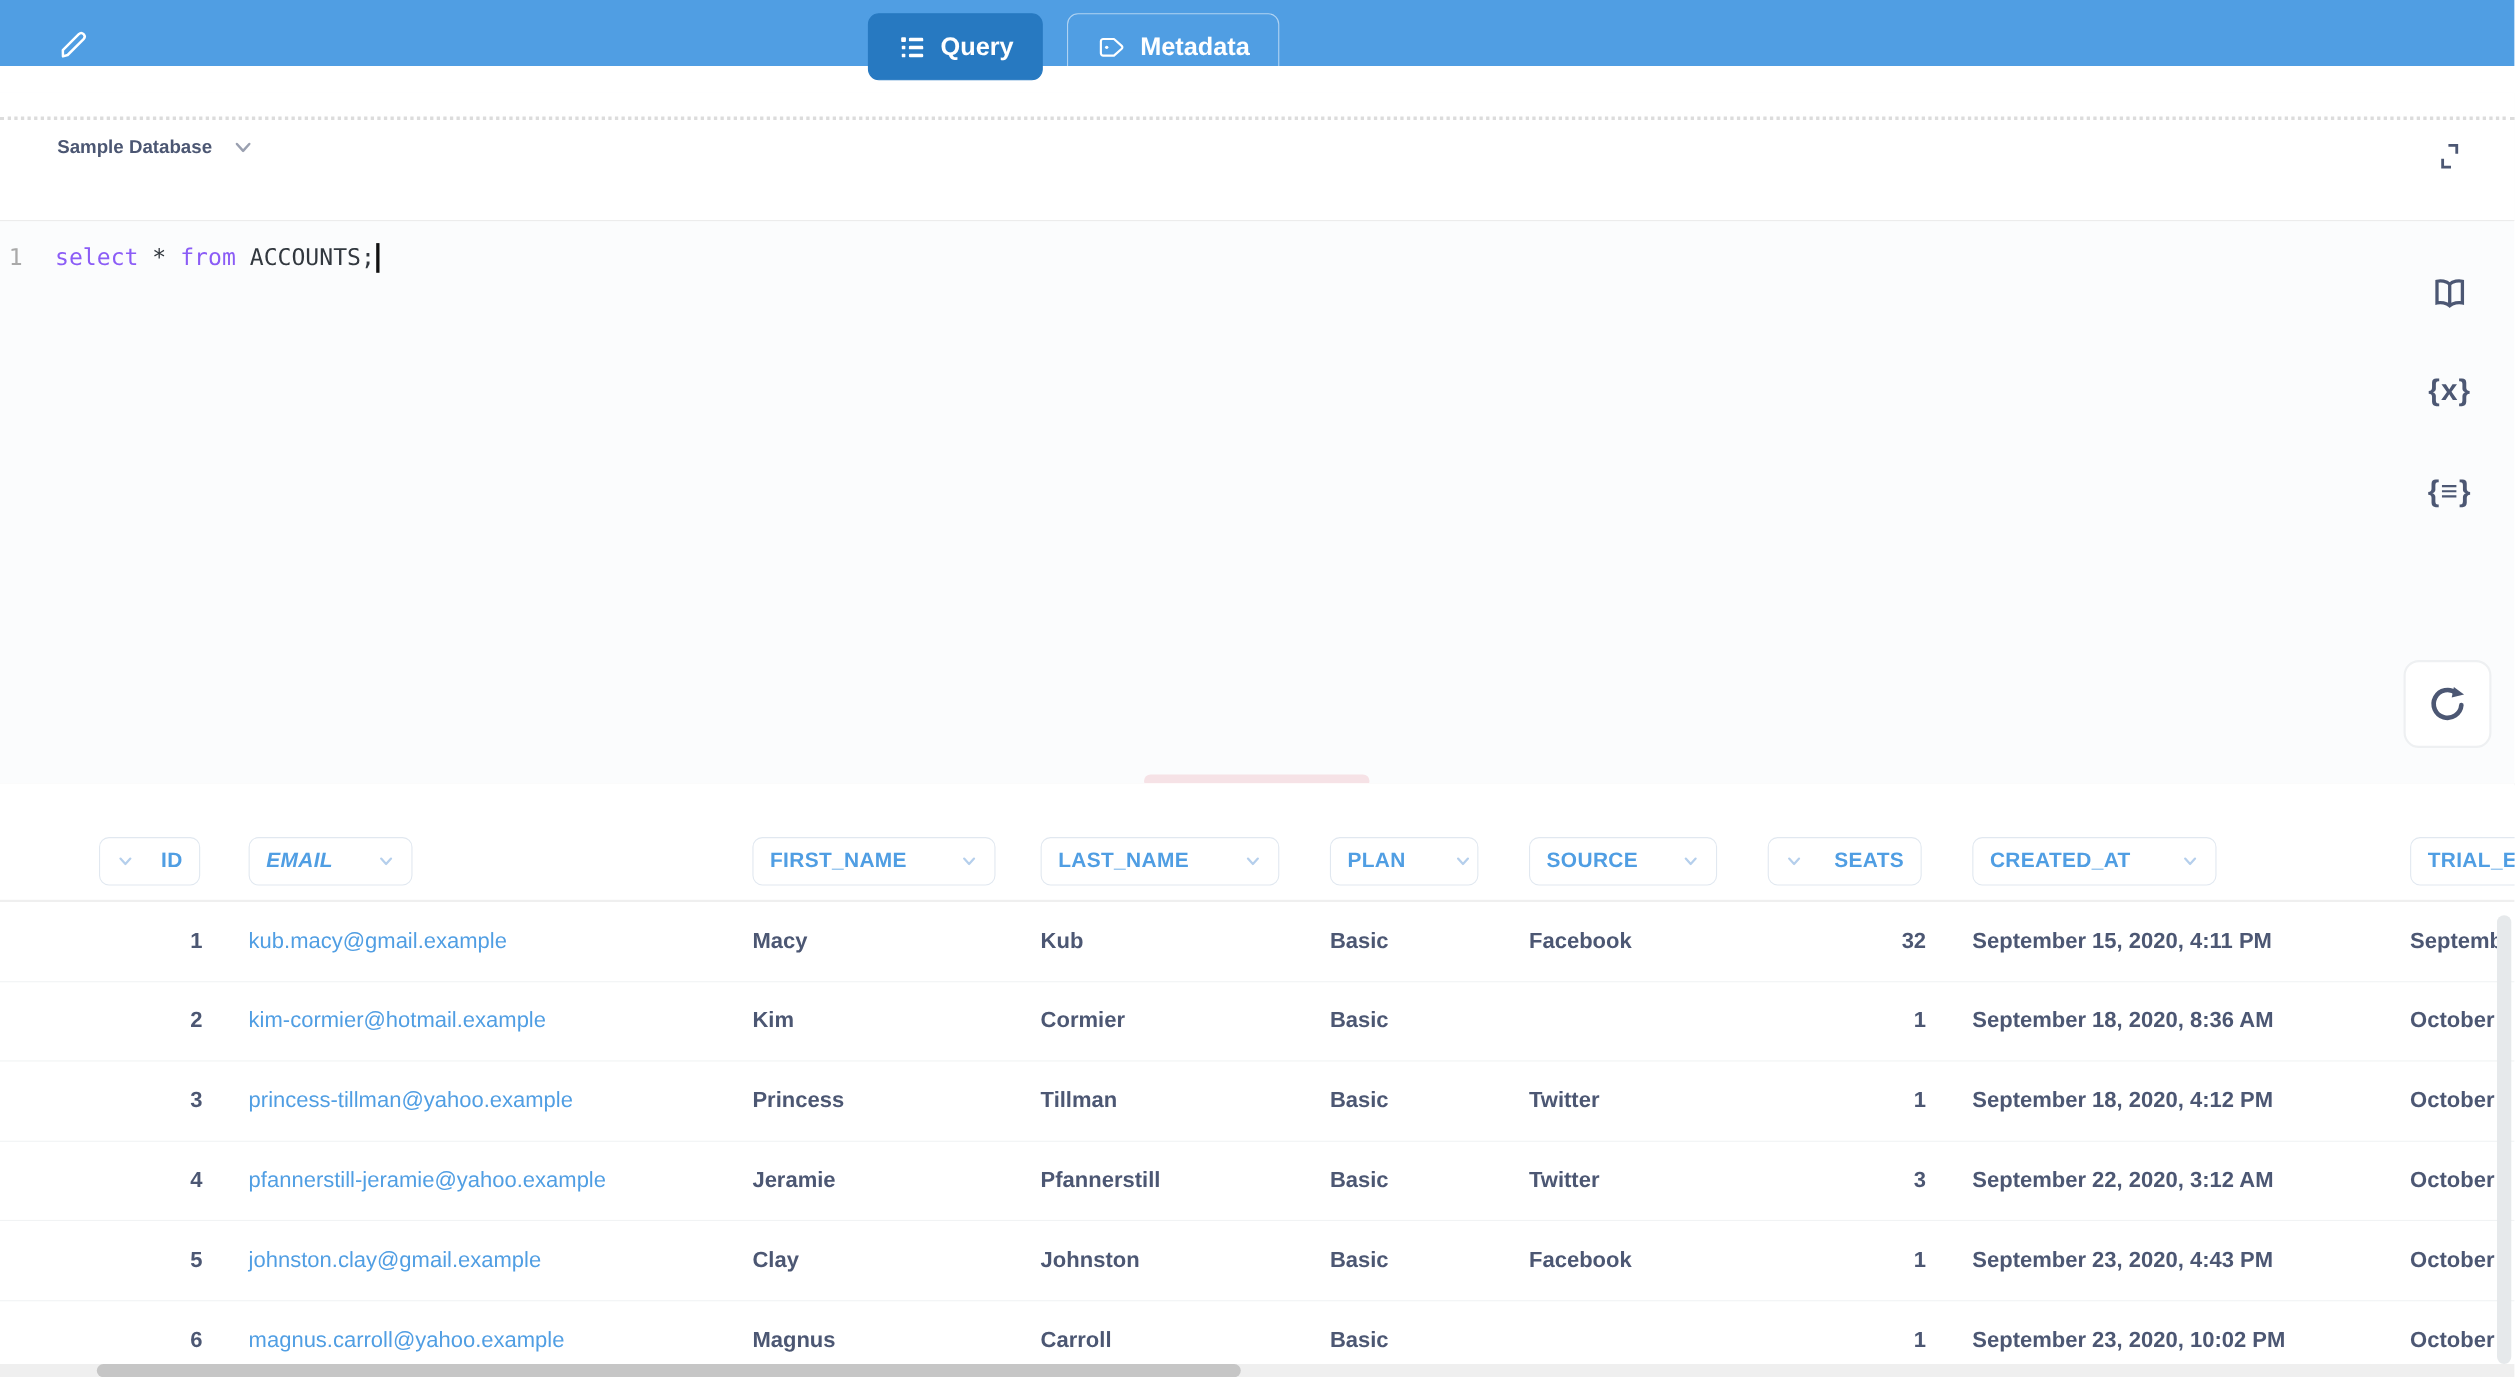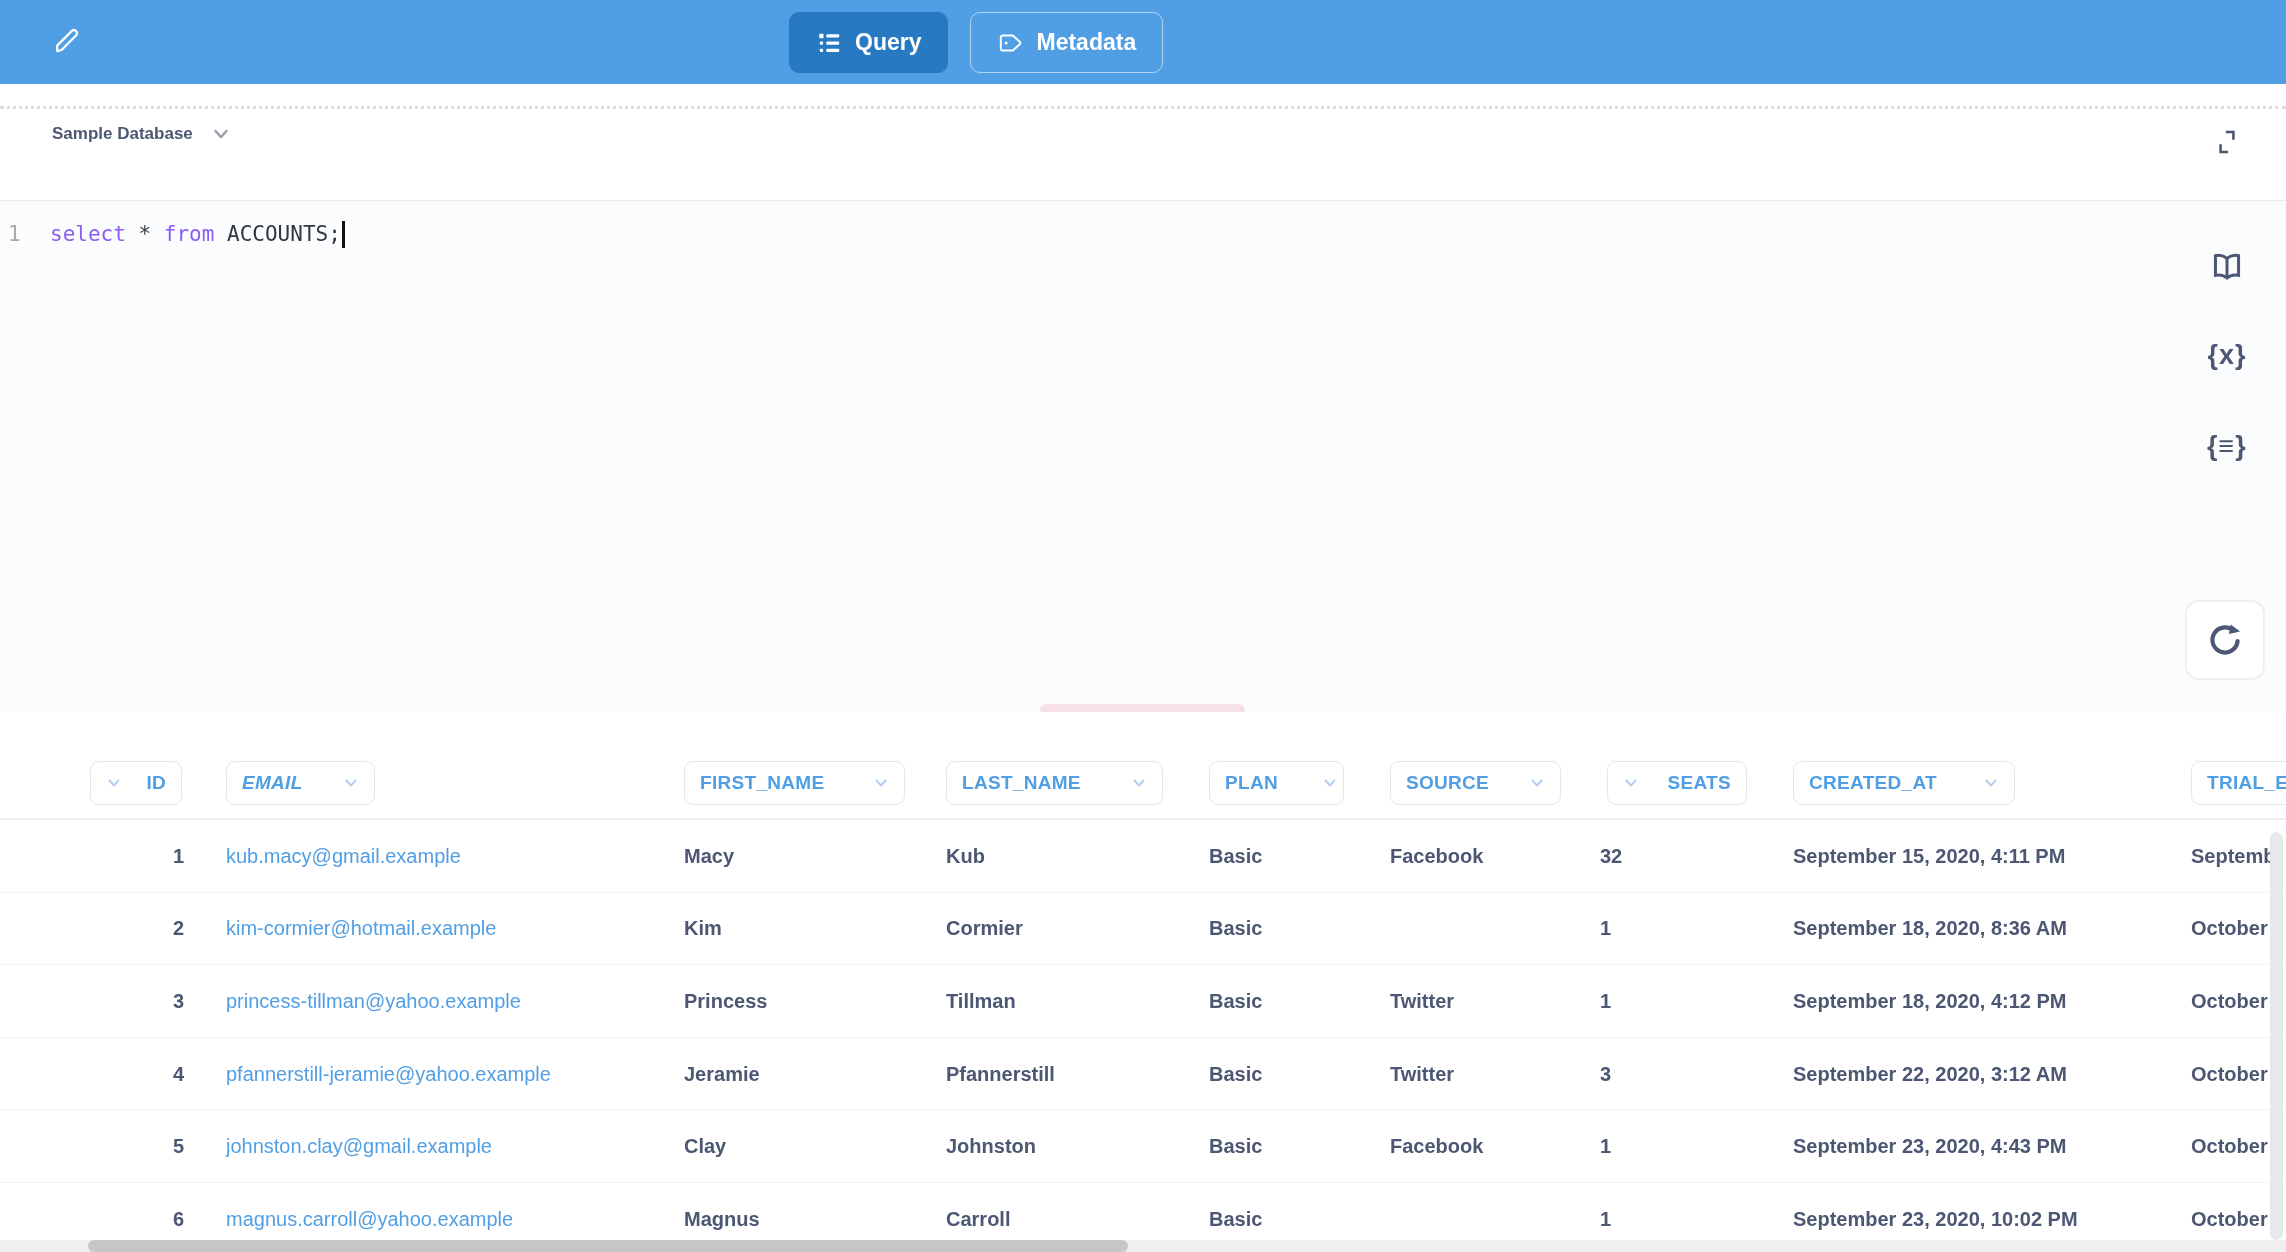--- a/index.html
+++ b/index.html
@@ -1,20 +1,20 @@
 <!DOCTYPE html>
 <html><head>
 <meta charset="utf-8">
 <style>
   html,body{margin:0;padding:0;background:#fff;}
   .app{position:relative;width:2286px;height:1252px;overflow:hidden;
        font-family:"Liberation Sans","DejaVu Sans",sans-serif;color:#4C5773;}
 
   
-  .topbar{position:absolute;left:0;top:0;width:100%;height:84px;background:#509EE3;}
+  .topbar{position:absolute;left:0;top:0;width:100%;height:60px;background:#509EE3;}
   .pencil{position:absolute;left:52px;top:26px;width:30px;height:30px;cursor:pointer;}
   .tabs{position:absolute;left:789px;top:12px;display:flex;gap:22px;}
   .tab{display:flex;align-items:center;gap:13px;height:61px;border-radius:10px;
        padding:0 26px;font-size:23px;font-weight:700;color:#fff;background:transparent;
        border:1.5px solid transparent;cursor:pointer;}
   .tab.active{background:#2779C1;border-color:#2779C1;}
   .tab.ghost{border-color:rgba(255,255,255,.55);}
   .topbar-actions{position:absolute;right:52px;top:12px;display:flex;gap:20px;}
   .btn{height:61px;border:none;border-radius:10px;font-size:23px;font-weight:700;
        cursor:pointer;padding:0 34px;font-family:inherit;}
@@ -65,21 +65,21 @@
   .rows{position:absolute;left:0;top:108px;width:100%;}
   .row{position:relative;height:71.6px;border-bottom:1px solid #F1F3F4;}
   .cell{position:absolute;top:50%;transform:translateY(-50%);font-size:20px;font-weight:700;
         color:#4C5773;white-space:nowrap;}
   .c-id{left:60px;width:124px;text-align:right;}
   .c-email{left:226px;width:430px;font-weight:400;color:#509EE3;cursor:pointer;}
   .c-first{left:684px;width:240px;}
   .c-last{left:946px;width:240px;}
   .c-plan{left:1209px;width:160px;}
   .c-source{left:1390px;width:190px;}
-  .c-seats{left:1600px;width:151px;}
+  .c-seats{left:1600px;width:151px;text-align:right;}
   .c-created{left:1793px;width:340px;}
   .c-trial{left:2191px;width:95px;overflow:hidden;}
 
   .vscroll{position:absolute;left:2270px;top:120px;width:13px;height:408px;border-radius:7px;
         background:#E6E9EB;cursor:pointer;}
   .hscroll-track{position:absolute;left:0;top:528px;width:100%;height:12px;background:#EFEFEF;}
   .hscroll-thumb{position:absolute;left:88px;top:528px;width:1040px;height:12px;border-radius:6px;
         background:#C6C6C6;cursor:pointer;}
 
   svg{display:block;}

